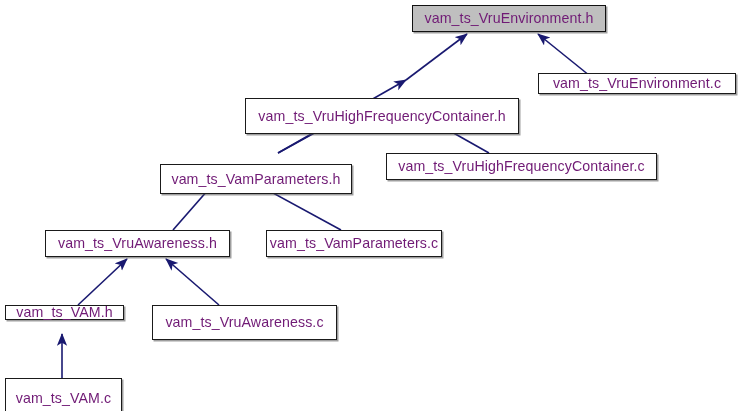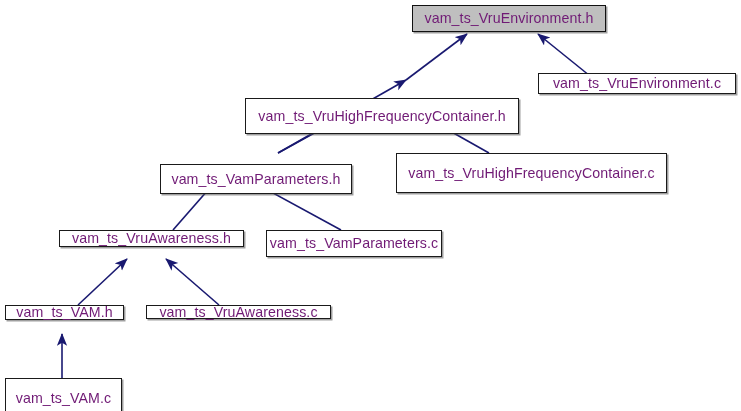--- a/index.html
+++ b/index.html
@@ -79,33 +79,33 @@
       </div>
       <div class="graph-node" style="left: 245px; top: 80px; width: 274px; height: 36px; margin-top: 18px;">
         <span class="node-label">vam_ts_VruHighFrequencyContainer.h</span>
       </div>
       <div class="graph-node" style="left: 538px; top: 73px; width: 198px; height: 21px;">
         <span class="node-label">vam_ts_VruEnvironment.c</span>
       </div>
       <div class="graph-node" style="left: 160px; top: 164px; width: 192px; height: 30px;">
         <span class="node-label">vam_ts_VamParameters.h</span>
       </div>
-      <div class="graph-node" style="left: 396px; top: 153px; width: 271px; height: 40px; text-align: right;">
+      <div class="graph-node" style="left: 386px; top: 153px; width: 271px; height: 27px; text-align: right;">
         <span class="node-label">vam_ts_VruHighFrequencyContainer.c</span>
       </div>
-      <div class="graph-node" style="left: 59px; top: 230px; width: 185px; height: 17px;">
+      <div class="graph-node" style="left: 45px; top: 230px; width: 185px; height: 27px;">
         <span class="node-label">vam_ts_VruAwareness.h</span>
       </div>
       <div class="graph-node" style="left: 266px; top: 230px; width: 176px; height: 27px;">
         <span class="node-label">vam_ts_VamParameters.c</span>
       </div>
       <div class="graph-node" style="left: 5px; top: 305px; width: 119px; height: 15px;">
         <span class="node-label">vam_ts_VAM.h</span>
       </div>
-      <div class="graph-node" style="left: 146px; top: 305px; width: 185px; height: 14px;">
+      <div class="graph-node" style="left: 152px; top: 305px; width: 185px; height: 35px;">
         <span class="node-label">vam_ts_VruAwareness.c</span>
       </div>
       <div class="graph-node" style="left: 5px; top: 378px; width: 117px; height: 41px;">
         <span class="node-label">vam_ts_VAM.c</span>
       </div>
     </div>
 
 </div>
 
 </body></html>

